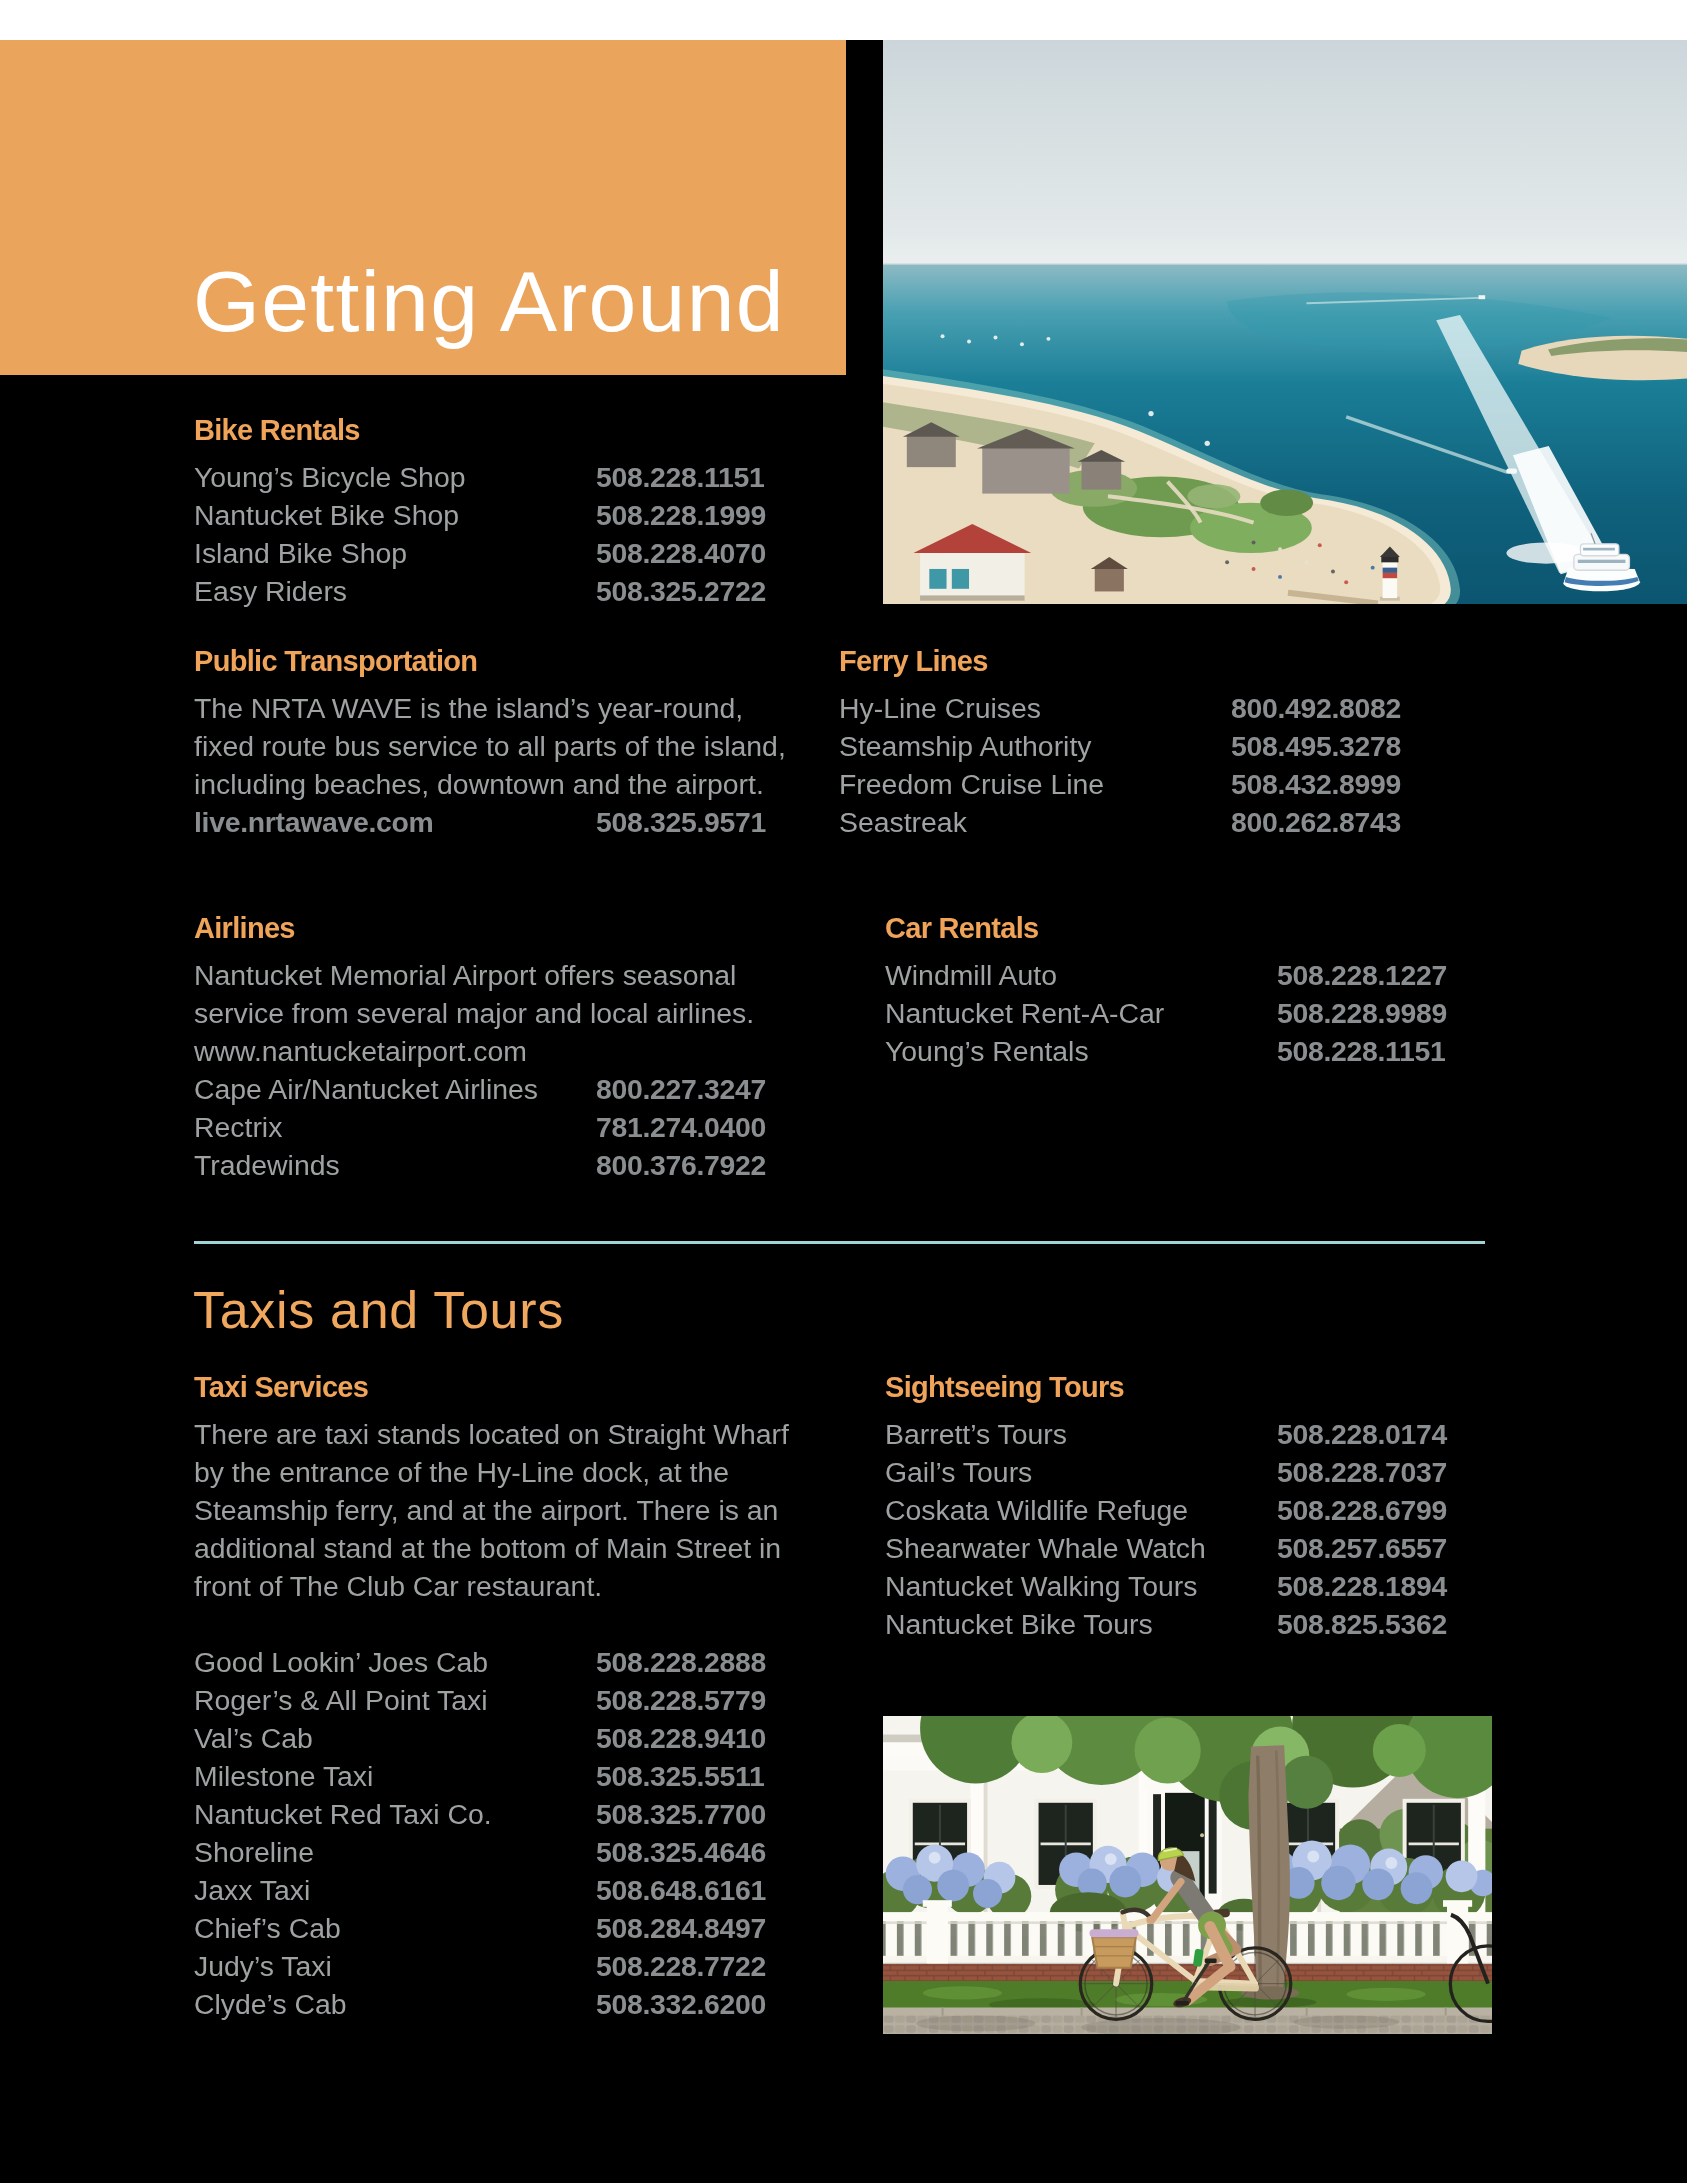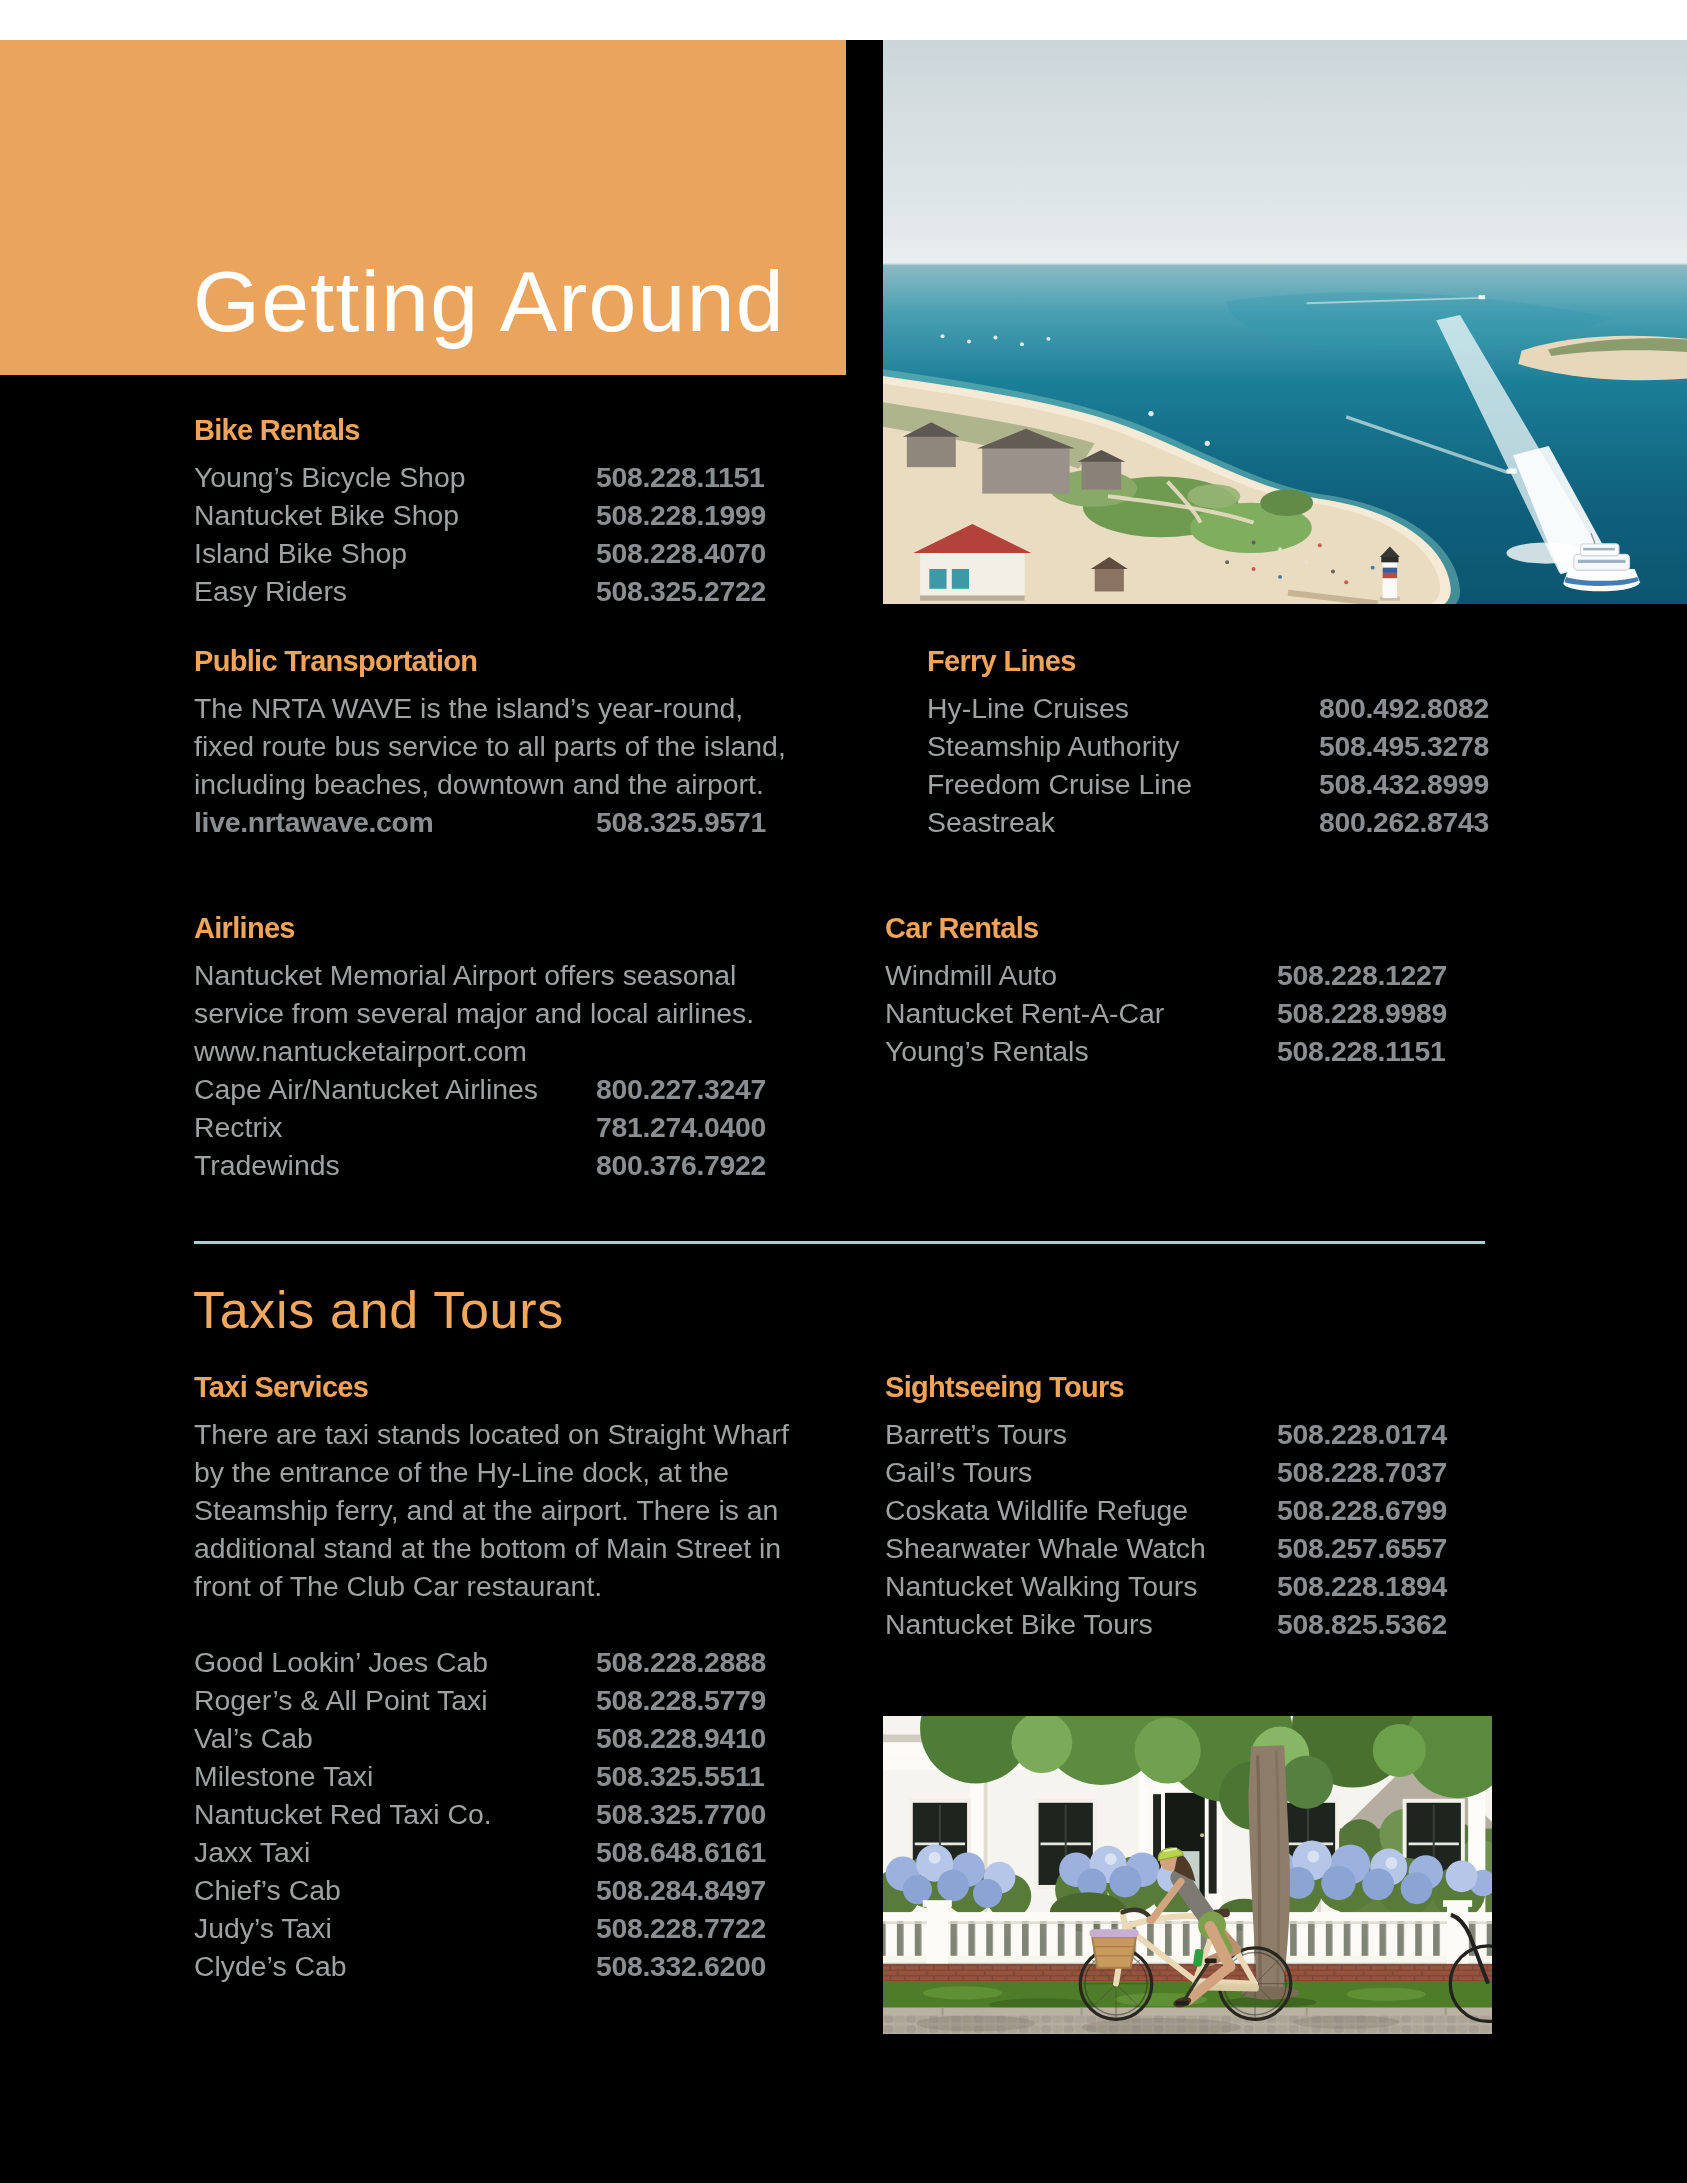--- a/index.html
+++ b/index.html
@@ -162,21 +162,21 @@
     <h2>Airlines</h2>
     <div class="para">Nantucket Memorial Airport offers seasonal service from several major and local airlines.</div>
     <div class="row"><span class="nm">www.nantucketairport.com</span></div>
     <div class="rows" style="margin-top:0;">
       <div class="row"><span class="nm">Cape Air/Nantucket Airlines</span><span class="ph">800.227.3247</span></div>
       <div class="row"><span class="nm">Rectrix</span><span class="ph">781.274.0400</span></div>
       <div class="row"><span class="nm">Tradewinds</span><span class="ph">800.376.7922</span></div>
     </div>
   </section>
 
-  <section class="sec col-right" style="left:927px;top:601px;width:602px;">
+  <section class="sec col-right" style="left:839px;top:601px;width:602px;">
     <h2>Ferry Lines</h2>
     <div class="rows">
       <div class="row"><span class="nm">Hy-Line Cruises</span><span class="ph">800.492.8082</span></div>
       <div class="row"><span class="nm">Steamship Authority</span><span class="ph">508.495.3278</span></div>
       <div class="row"><span class="nm">Freedom Cruise Line</span><span class="ph">508.432.8999</span></div>
       <div class="row"><span class="nm">Seastreak</span><span class="ph">800.262.8743</span></div>
     </div>
   </section>
 
   <section class="sec col-right" style="left:885px;top:868px;width:602px;">
@@ -193,20 +193,21 @@
 
   <section class="sec" style="left:194px;top:1327px;">
     <h2>Taxi Services</h2>
     <div class="para" style="width:602px;">There are taxi stands located on Straight Wharf by the entrance of the Hy-Line dock, at the Steamship ferry, and at the airport. There is an additional stand at the bottom of Main Street in front of The Club Car restaurant.</div>
     <div class="rows gap">
       <div class="row"><span class="nm">Good Lookin’ Joes Cab</span><span class="ph">508.228.2888</span></div>
       <div class="row"><span class="nm">Roger’s &amp; All Point Taxi</span><span class="ph">508.228.5779</span></div>
       <div class="row"><span class="nm">Val’s Cab</span><span class="ph">508.228.9410</span></div>
       <div class="row"><span class="nm">Milestone Taxi</span><span class="ph">508.325.5511</span></div>
       <div class="row"><span class="nm">Nantucket Red Taxi Co.</span><span class="ph">508.325.7700</span></div>
+      <div class="row"><span class="nm">Shoreline</span><span class="ph">508.325.4646</span></div>
       <div class="row"><span class="nm">Jaxx Taxi</span><span class="ph">508.648.6161</span></div>
       <div class="row"><span class="nm">Chief’s Cab</span><span class="ph">508.284.8497</span></div>
       <div class="row"><span class="nm">Judy’s Taxi</span><span class="ph">508.228.7722</span></div>
       <div class="row"><span class="nm">Clyde’s Cab</span><span class="ph">508.332.6200</span></div>
     </div>
   </section>
 
   <section class="sec col-right" style="left:885px;top:1327px;width:602px;">
     <h2>Sightseeing Tours</h2>
     <div class="rows">

